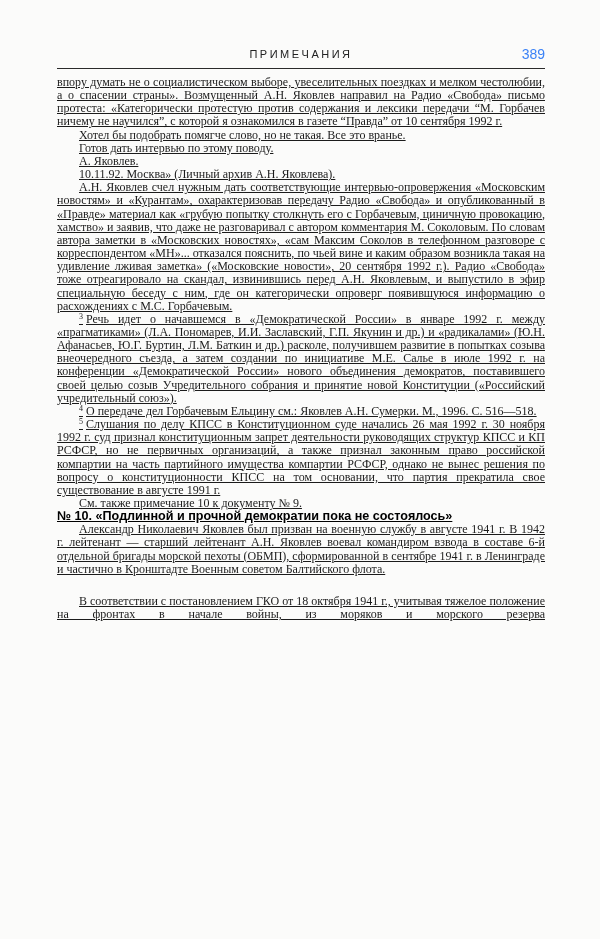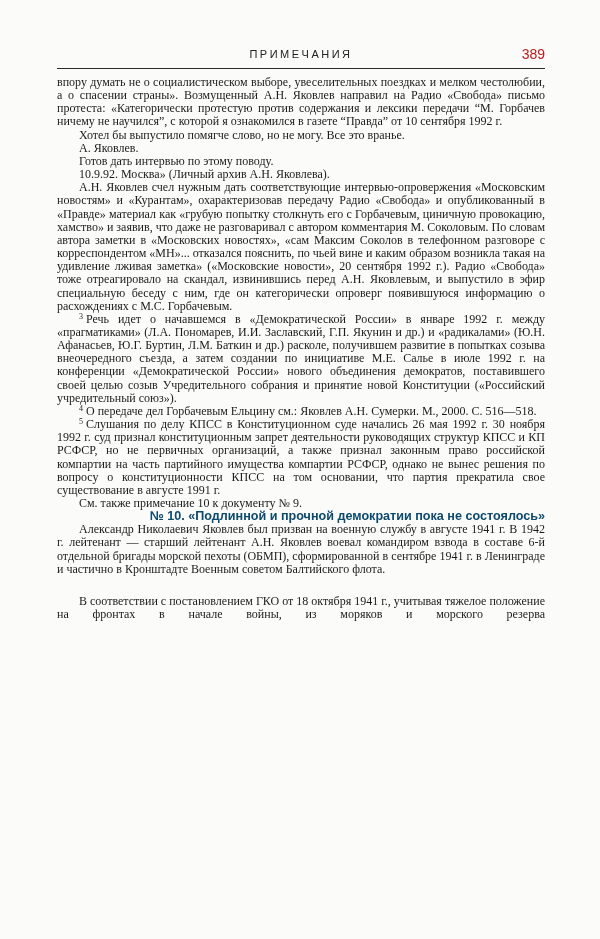--- a/index.html
+++ b/index.html
@@ -33,87 +33,88 @@
     text-align: center;
     font-size: 11px;
     letter-spacing: 2.5px;
     color: #222;
   }
   .page-number {
     position: absolute;
     right: 0;
     top: 0;
     font-size: 14px;
-    color: #b91c1c;
+    color: #3b82f6;
   }
   .body-text {
     margin: 7px 55px 0 57px;
     width: 488px;
     font-size: 12px;
     line-height: 13.15px;
     text-align: justify;
     color: #1b1b1b;
   }
   .body-text p {
     margin: 0;
     text-indent: 22px;
+    text-decoration: underline;
   }
   .body-text p.no-indent {
     text-indent: 0;
   }
   .body-text p.runover {
     text-align-last: justify;
     margin-top: 19px;
   }
   .body-text sup {
     font-size: 8px;
     line-height: 0;
     vertical-align: 4px;
   }
   .body-text sup:not(:empty) {
     margin-right: 3px;
   }
   .doc-heading {
     margin: 23px 0 17px 0;
-    text-align: right;
+    text-align: left;
     font-family: "Liberation Sans", sans-serif;
     font-weight: bold;
     font-size: 12.6px;
-    color: #0c4a6e;
+    color: #000000;
     text-indent: 0 !important;
   }
 </style>
 </head>
 <body>
 
 <div class="page">
 
   <div class="running-head">
     <span class="running-title">ПРИМЕЧАНИЯ</span>
     <span class="page-number">389</span>
   </div>
 
   <div class="body-text">
 
     <p class="no-indent"><sup></sup><span>впору думать не о социалистическом выборе, увеселительных поездках и мелком честолюбии, а о спасении страны». Возмущенный А.Н. Яковлев направил на Радио «Свобода» письмо протеста: «Категорически протестую против содержания и лексики передачи “М. Горбачев ничему не научился”, с которой я ознакомился в газете “Правда” от 10 сентября 1992 г.</span></p>
 
-    <p><sup></sup><span>Хотел бы выпустило помягче слово, но не могу. Все это вранье.</span></p>
+    <p><sup></sup><span>Хотел бы подобрать помягче слово, но не такая. Все это вранье.</span></p>
+
+    <p><sup></sup><span>Готов дать интервью по этому поводу.</span></p>
 
     <p><sup></sup><span>А. Яковлев.</span></p>
 
-    <p><sup></sup><span>Готов дать интервью по этому поводу.</span></p>
-
-    <p><sup></sup><span>10.9.92. Москва» (Личный архив А.Н. Яковлева).</span></p>
+    <p><sup></sup><span>10.11.92. Москва» (Личный архив А.Н. Яковлева).</span></p>
 
     <p><sup></sup><span>А.Н. Яковлев счел нужным дать соответствующие интервью-опровержения «Московским новостям» и «Курантам», охарактеризовав передачу Радио «Свобода» и опубликованный в «Правде» материал как «грубую попытку столкнуть его с Горбачевым, циничную провокацию, хамство» и заявив, что даже не разговаривал с автором комментария М. Соколовым. По словам автора заметки в «Московских новостях», «сам Максим Соколов в телефонном разговоре с корреспондентом «МН»... отказался пояснить, по чьей вине и каким образом возникла такая на удивление лживая заметка» («Московские новости», 20 сентября 1992 г.). Радио «Свобода» тоже отреагировало на скандал, извинившись перед А.Н. Яковлевым, и выпустило в эфир специальную беседу с ним, где он категорически опроверг появившуюся информацию о расхождениях с М.С. Горбачевым.</span></p>
 
     <p><sup>3</sup><span>Речь идет о начавшемся в «Демократической России» в январе 1992 г. между «прагматиками» (Л.А. Пономарев, И.И. Заславский, Г.П. Якунин и др.) и «радикалами» (Ю.Н. Афанасьев, Ю.Г. Буртин, Л.М. Баткин и др.) расколе, получившем развитие в попытках созыва внеочередного съезда, а затем создании по инициативе М.Е. Салье в июле 1992 г. на конференции «Демократической России» нового объединения демократов, поставившего своей целью созыв Учредительного собрания и принятие новой Конституции («Российский учредительный союз»).</span></p>
 
 
-    <p><sup>4</sup><span>О передаче дел Горбачевым Ельцину см.: Яковлев А.Н. Сумерки. М., 2000. С. 516—518.</span></p>
+    <p><sup>4</sup><span>О передаче дел Горбачевым Ельцину см.: Яковлев А.Н. Сумерки. М., 1996. С. 516—518.</span></p>
 
     <p><sup>5</sup><span>Слушания по делу КПСС в Конституционном суде начались 26 мая 1992 г. 30 ноября 1992 г. суд признал конституционным запрет деятельности руководящих структур КПСС и КП РСФСР, но не первичных организаций, а также признал законным право российской компартии на часть партийного имущества компартии РСФСР, однако не вынес решения по вопросу о конституционности КПСС на том основании, что партия прекратила свое существование в августе 1991 г.</span></p>
 
     <p><sup></sup><span>См. также примечание 10 к документу № 9.</span></p>
 
     <p class="doc-heading">№ 10. «Подлинной и прочной демократии пока не состоялось»</p>
 
 
     <p><sup></sup><span>Александр Николаевич Яковлев был призван на военную службу в августе 1941 г. В 1942 г. лейтенант — старший лейтенант А.Н. Яковлев воевал командиром взвода в составе 6-й отдельной бригады морской пехоты (ОБМП), сформированной в сентябре 1941 г. в Ленинграде и частично в Кронштадте Военным советом Балтийского флота.</span></p>
 

